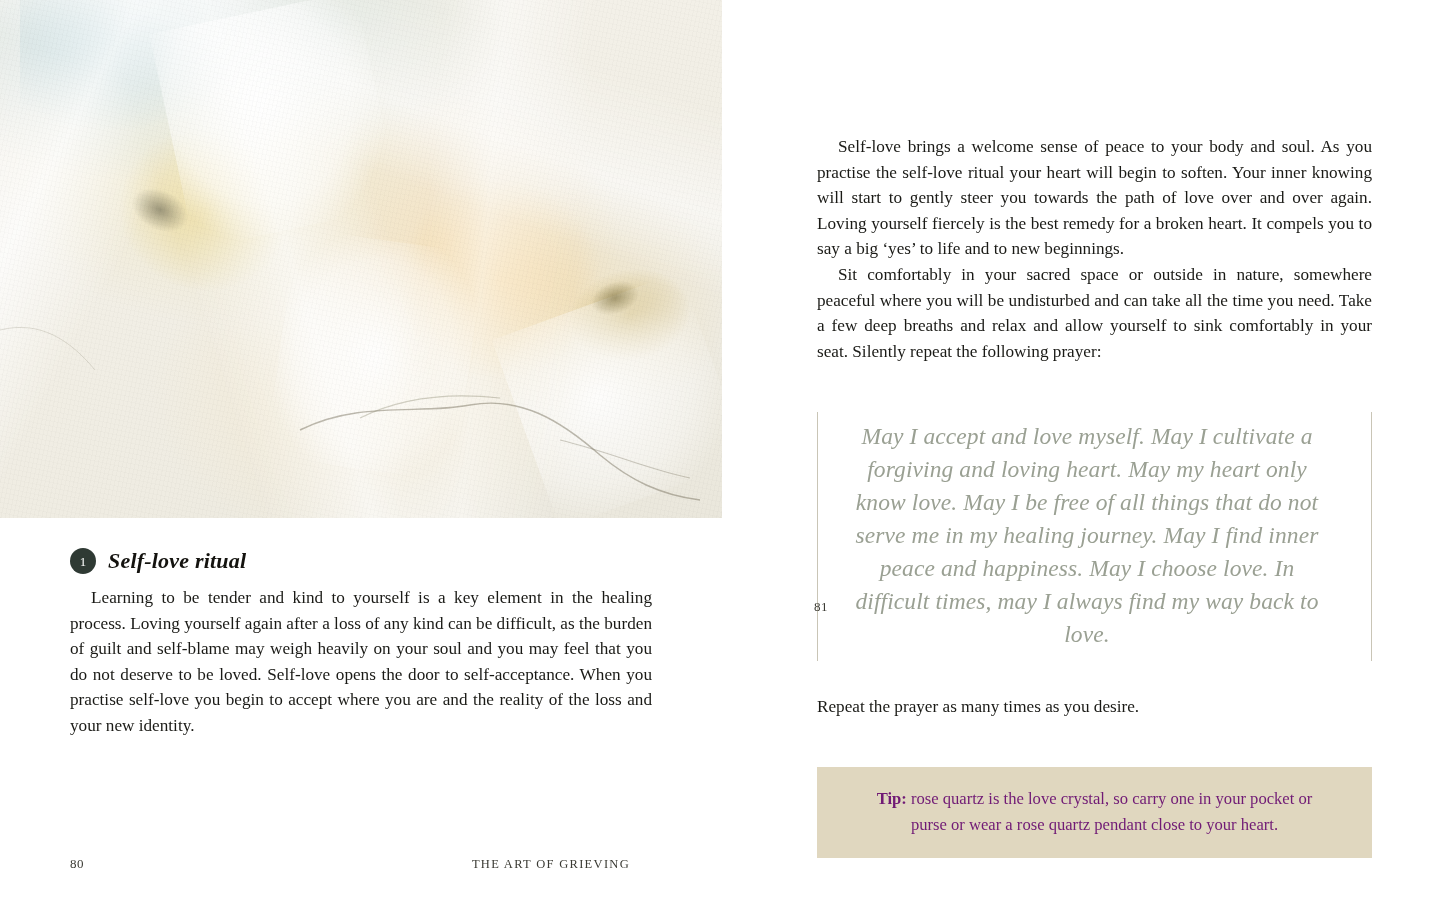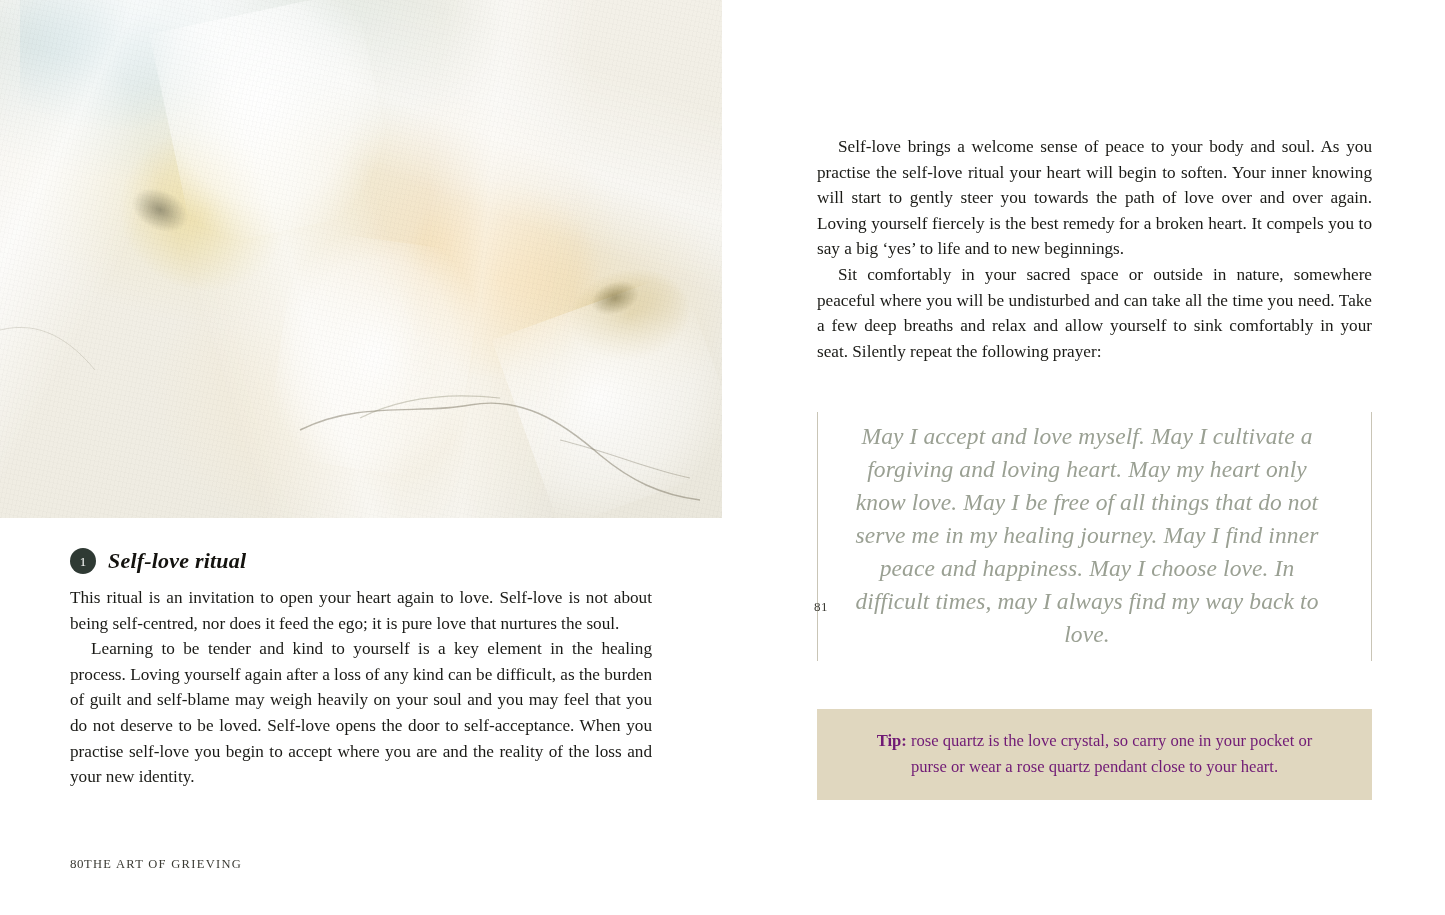--- a/index.html
+++ b/index.html
@@ -187,21 +187,21 @@
   }
   .footer .pgnum {
     font-size: 13px;
     letter-spacing: 0.5px;
   }
   .footer .runhead {
     flex: 1;
     text-align: center;
     letter-spacing: 1.3px;
   }
-  .footer.left .runhead { text-align: left; padding-right: 0; }
+  .footer.left .runhead { text-align: right; padding-right: 0; }
   
   .page-right {
     position: relative;
     width: 723px;
     height: 658px;
     box-sizing: border-box;
   }
   .right-body {
     position: absolute;
     left: 95px;
@@ -280,21 +280,20 @@
         <path d="M0 330 C 40 320, 70 340, 95 370" fill="none" stroke="rgba(140,135,115,0.25)" stroke-width="1"></path>
       </svg>
       <div class="layer art-grain"></div>
     </div>
 
     <div class="left-body">
       <div class="ritual-heading">
         <span class="ritual-number">1</span>
         <span class="ritual-title">Self-love ritual</span>
       </div>
-      <p class="para">This ritual is an invitation to open your heart again to love. Self-love is not about being self-centred, nor does it feed the ego; it is pure love that nurtures the soul.</p>
       <p class="para indent">Learning to be tender and kind to yourself is a key element in the healing process. Loving yourself again after a loss of any kind can be difficult, as the burden of guilt and self-blame may weigh heavily on your soul and you may feel that you do not deserve to be loved. Self-love opens the door to self-acceptance. When you practise self-love you begin to accept where you are and the reality of the loss and your new identity.</p>
     </div>
 
     <div class="footer left">
       <span class="pgnum">80</span>
       <span class="runhead">THE ART OF GRIEVING</span>
       <span style="width:22px"></span>
     </div>
   </div>
 
@@ -303,20 +302,21 @@
     <div class="right-body">
       <p class="para indent">Self-love brings a welcome sense of peace to your body and soul. As you practise the self-love ritual your heart will begin to soften. Your inner knowing will start to gently steer you towards the path of love over and over again. Loving yourself fiercely is the best remedy for a broken heart. It compels you to say a big ‘yes’ to life and to new beginnings.</p>
       <p class="para indent">Sit comfortably in your sacred space or outside in nature, somewhere peaceful where you will be undisturbed and can take all the time you need. Take a few deep breaths and relax and allow yourself to sink comfortably in your seat. Silently repeat the following prayer:</p>
 
       <div class="prayer-block">
         <span class="prayer-rule l"></span>
         <span class="prayer-rule r"></span>
         <p class="prayer-text">May I accept and love myself. May I cultivate a forgiving and loving heart. May my heart only know love. May I be free of all things that do not serve me in my healing journey. May I find inner peace and happiness. May I choose love. In difficult times, may I always find my way back to love.</p>
       </div>
 
+      <p class="repeat-line">Repeat the prayer as many times as you desire.</p>
 
       <div class="tip-box">
         <p class="tip-text"><b>Tip:</b><span> rose quartz is the love crystal, so carry one in your pocket or purse or wear a rose quartz pendant close to your heart.</span></p>
       </div>
     </div>
 
     <div class="footer right">
       <span class="pgnum" style="order:3">81</span>
       <span style="width:22px; order:1"></span>
     </div>

